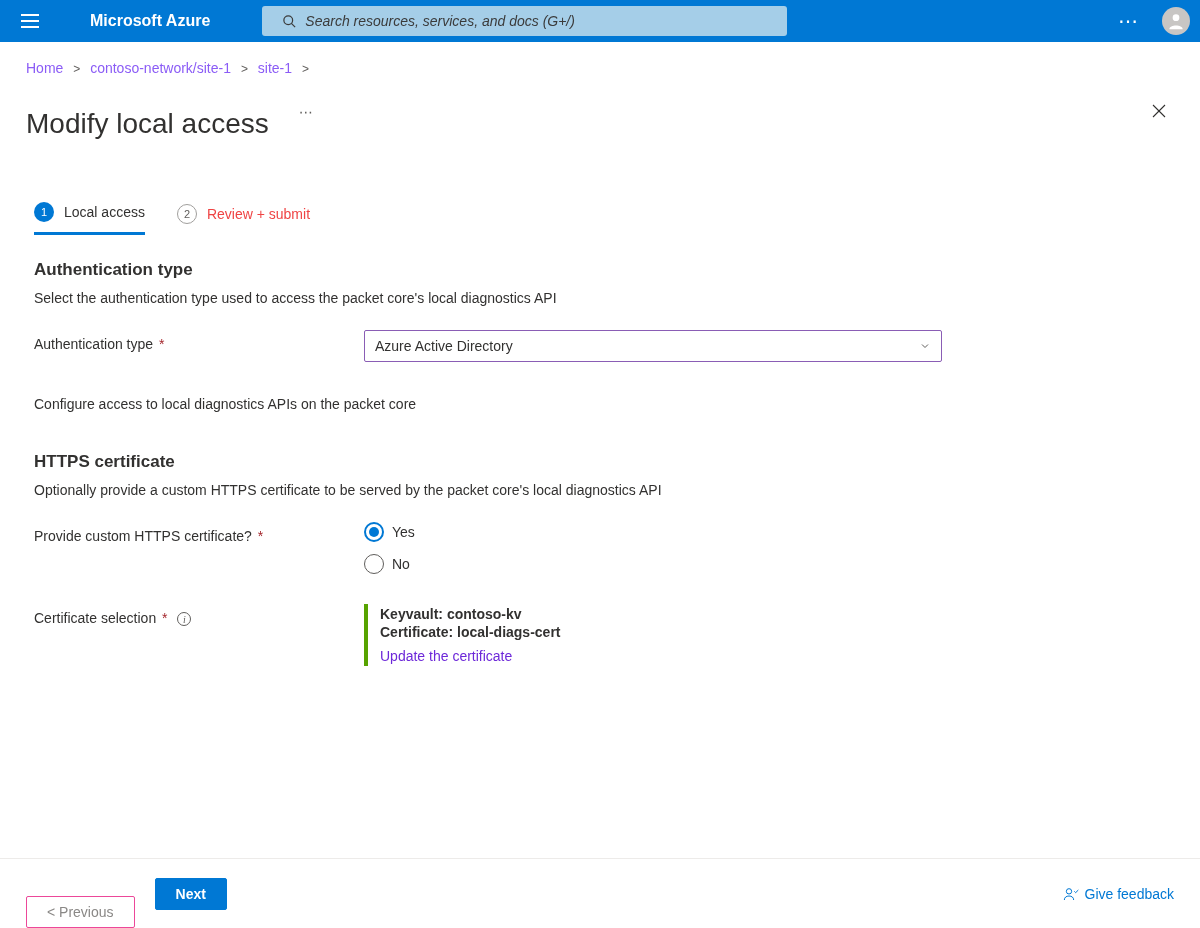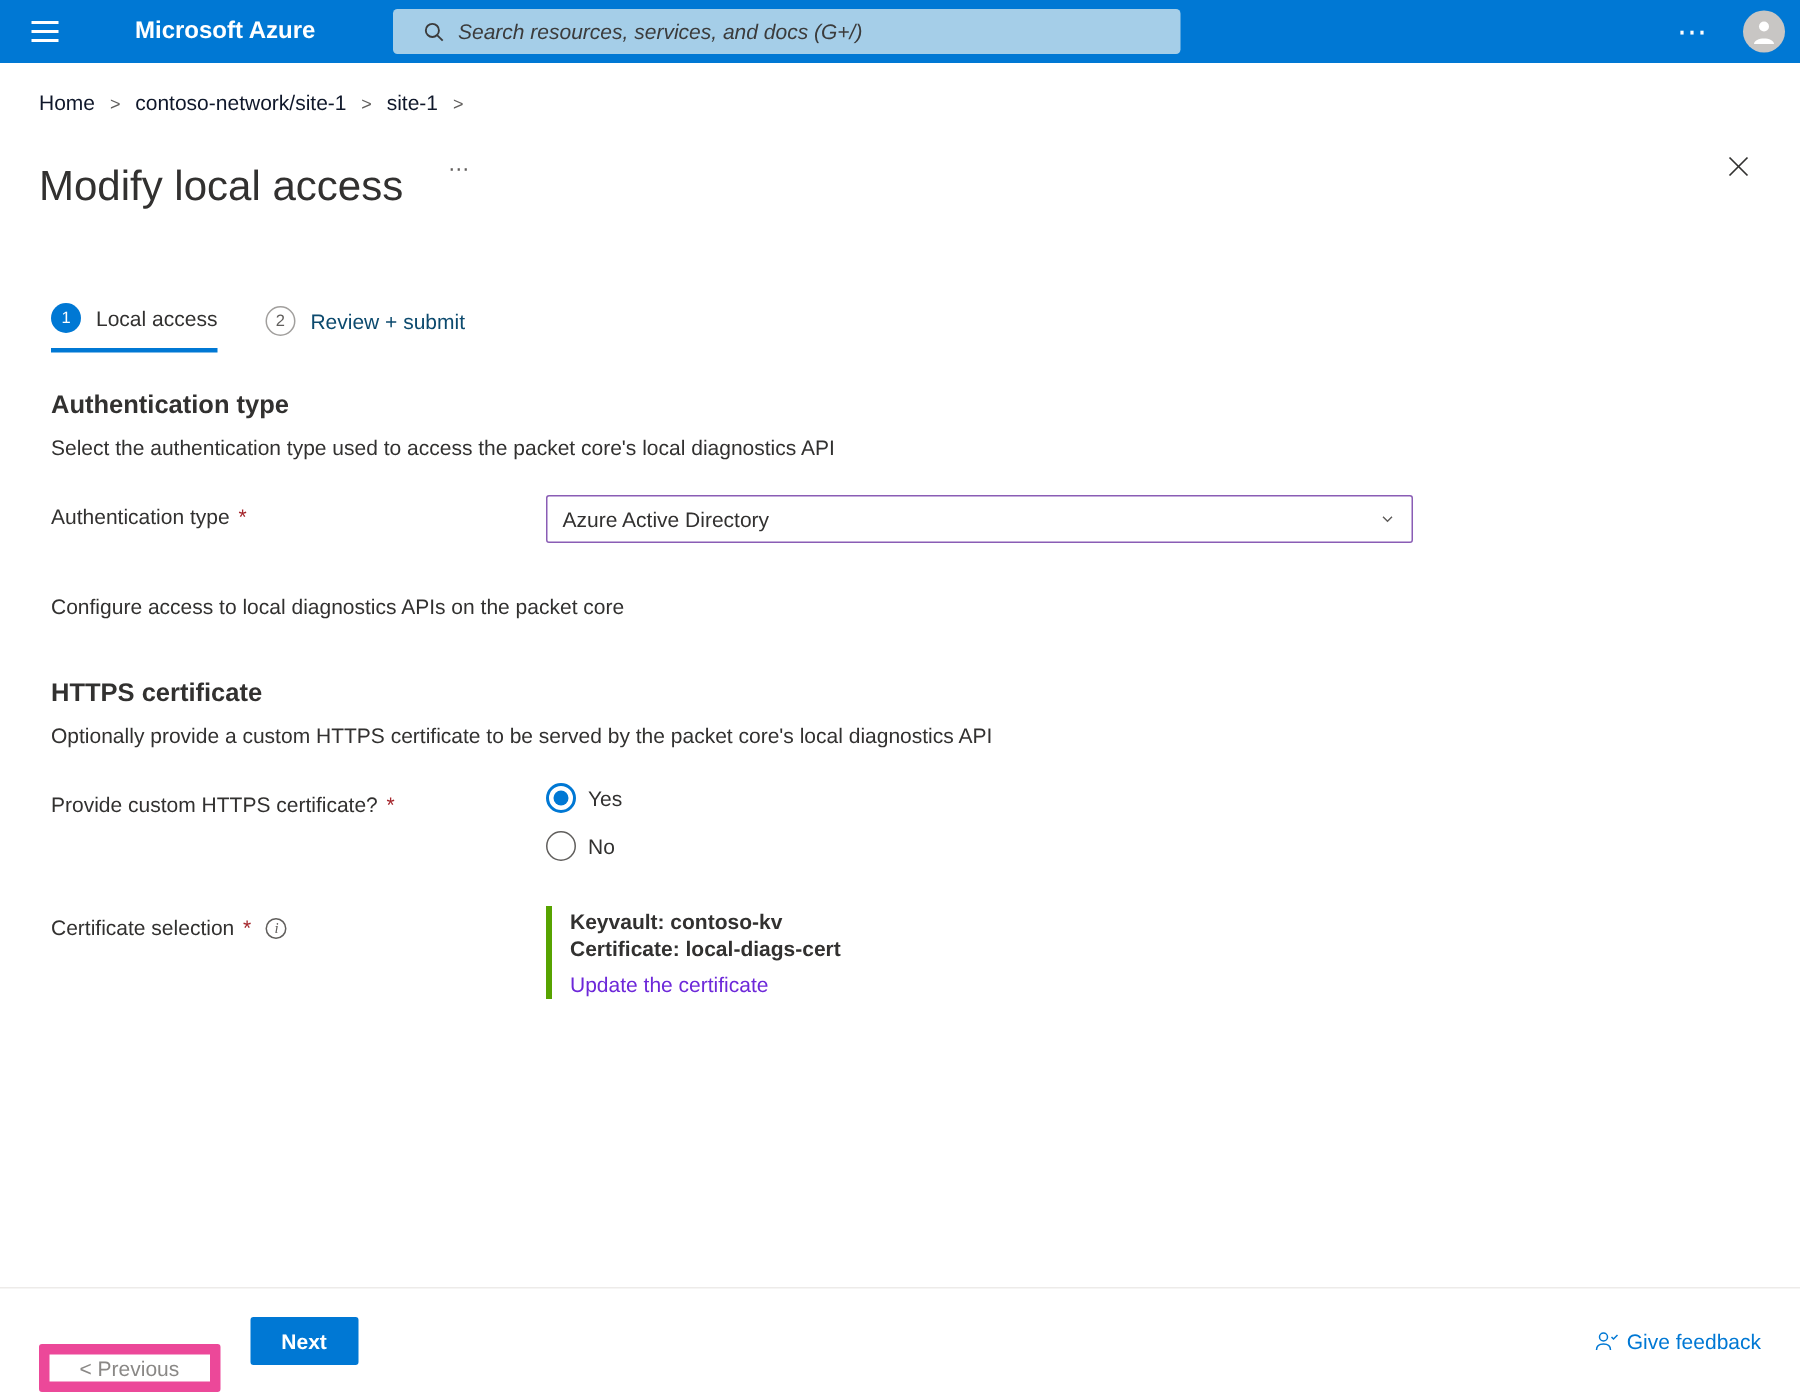--- a/index.html
+++ b/index.html
@@ -14,38 +14,38 @@
     .search-wrap { display:flex; align-items:center; background: #a5cee8; border-radius: 3px; height: 30px; width: 525px; padding: 0 20px; }
     .search-wrap svg { flex-shrink:0; }
     .search-wrap input { background: transparent; border: none; outline: none; width: 100%; margin-left: 8px; font-size: 14px; font-style: italic; color: #3b3b3b; }
     .search-wrap input::placeholder { color: #3b3b3b; font-style: italic; }
     .topbar-right { margin-left: auto; display: flex; align-items: center; gap: 16px;}
     .top-more { color:#fff; font-size: 20px; letter-spacing: 2px; cursor:pointer; padding: 6px;}
     .avatar { width: 28px; height: 28px; border-radius: 50%; background: #c8c6c4; display: flex; align-items: center; justify-content: center; }
     
     
     .breadcrumbs { padding: 18px 26px 0; font-size: 14px; }
-    .breadcrumbs a { color: #0f172a; text-decoration: none; }
+    .breadcrumbs a { color: #8b5cf6; text-decoration: none; }
     .bc-sep { color: #605e5c; margin: 0 6px; font-size: 12px; }
     
     
     .page-header { display: flex; align-items: center; padding: 8px 26px 20px; }
     .page-title { font-size: 28px; font-weight: 400; margin-top: 24px; }
     .title-more { margin-left: 30px; color: #605e5c; letter-spacing: 2px; font-size: 14px; cursor:pointer; }
     .close-btn { margin-left: auto; cursor: pointer; padding: 6px;}
     
     
     .stepper { display: flex; border-bottom: 1px solid transparent; padding: 42px 34px 0; gap: 32px;}
     .step { display: flex; align-items: center; gap: 10px; padding-bottom: 10px; cursor:pointer; }
     .step.active { border-bottom: 3px solid #0078d4; }
     .step-num { width: 20px; height: 20px; border-radius: 50%; display: flex; align-items: center; justify-content: center; font-size: 11px; }
     .step.active .step-num { background: #0078d4; color: #fff; }
     .step:not(.active) .step-num { border: 1px solid #a19f9d; color: #605e5c; }
     .step.active .step-label { font-weight: 400; }
-    .step:not(.active) .step-label { color: #0c4a6e; }
+    .step:not(.active) .step-label { color: #ef4444; }
     
     .content { padding: 24px 34px; max-width: 1000px;}
     .section-title { font-size: 17px; font-weight: 600; margin-bottom: 10px; }
     .section-desc { color: #323130; margin-bottom: 24px;}
     
     .form-row { display: flex; align-items: flex-start; margin-bottom: 16px; }
     .form-label { width: 330px; flex-shrink:0; padding-top: 6px; }
     .req { color: #a4262c; margin-left: 2px; }
     .info-icon { display:inline-flex; width:14px; height:14px; border:1px solid #605e5c; border-radius:50%; align-items:center; justify-content:center; font-size:10px; color:#605e5c; margin-left:6px; font-style: italic; font-family: serif; cursor:help; vertical-align: middle;}
     
@@ -61,21 +61,21 @@
     
     .cert-box { border-left: 4px solid #57a300; padding: 2px 0 2px 12px; }
     .cert-line { font-weight: 600; margin-bottom: 2px; }
     .cert-link { color: #6d28d9; text-decoration: none; display:inline-block; margin-top: 6px;}
     
     .sub-text { margin: 34px 0 40px; }
 
     
     .footer { position: fixed; bottom: 0; left: 0; right: 0; border-top: 1px solid #edebe9; background: #fff; height: 70px; display:flex; align-items:center; padding: 0 26px;}
     .btn { height: 32px; padding: 0 20px; border-radius: 2px; font-size: 14px; cursor: pointer; }
-    .btn-secondary { background: #fff; border: 7px solid #ec4899; color: #8a8886; margin-right: 20px; margin-top: 36px;}
+    .btn-secondary { background: #fff; border: 1px solid #ec4899; color: #8a8886; margin-right: 20px; margin-top: 36px;}
     .btn-primary { background: #0078d4; border: 1px solid #0078d4; color: #fff; font-weight:600; }
     .feedback { margin-left: auto; color: #0078d4; display:flex; align-items:center; gap:6px; cursor:pointer;}
   </style>
 </head>
 <body>
 
 <div class="topbar">
   <div class="menu-btn">
     <div class="hamburger">
         <span></span>

